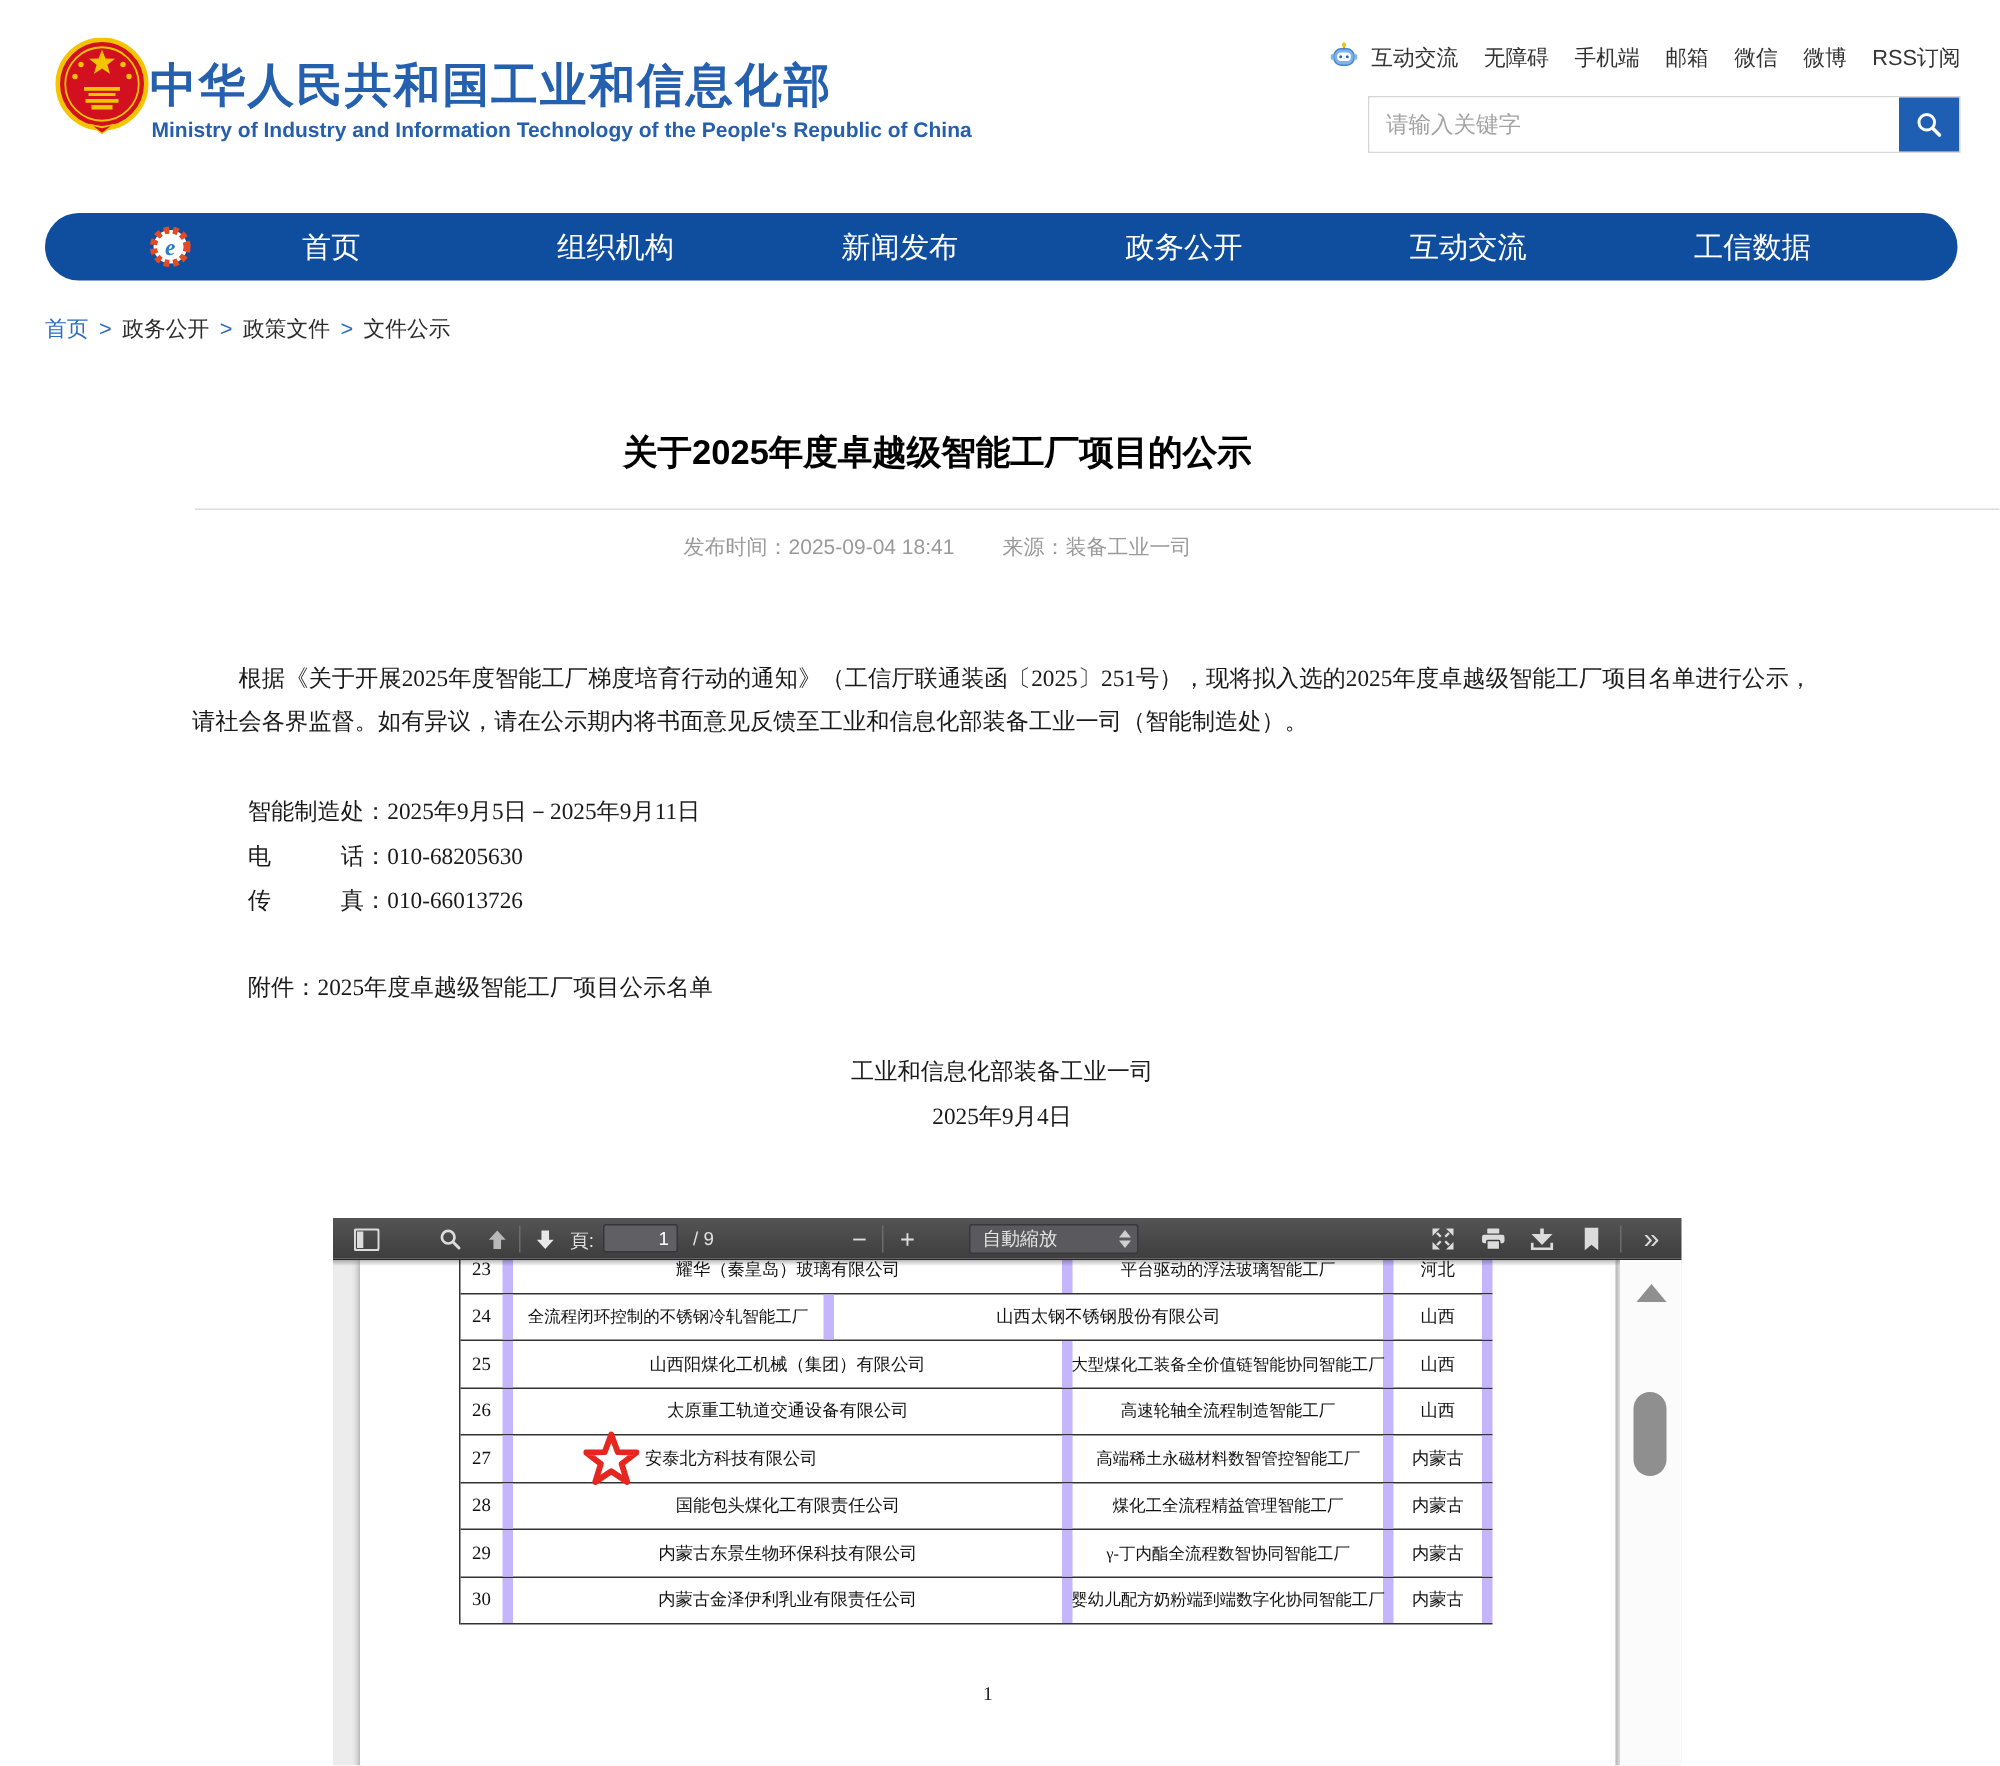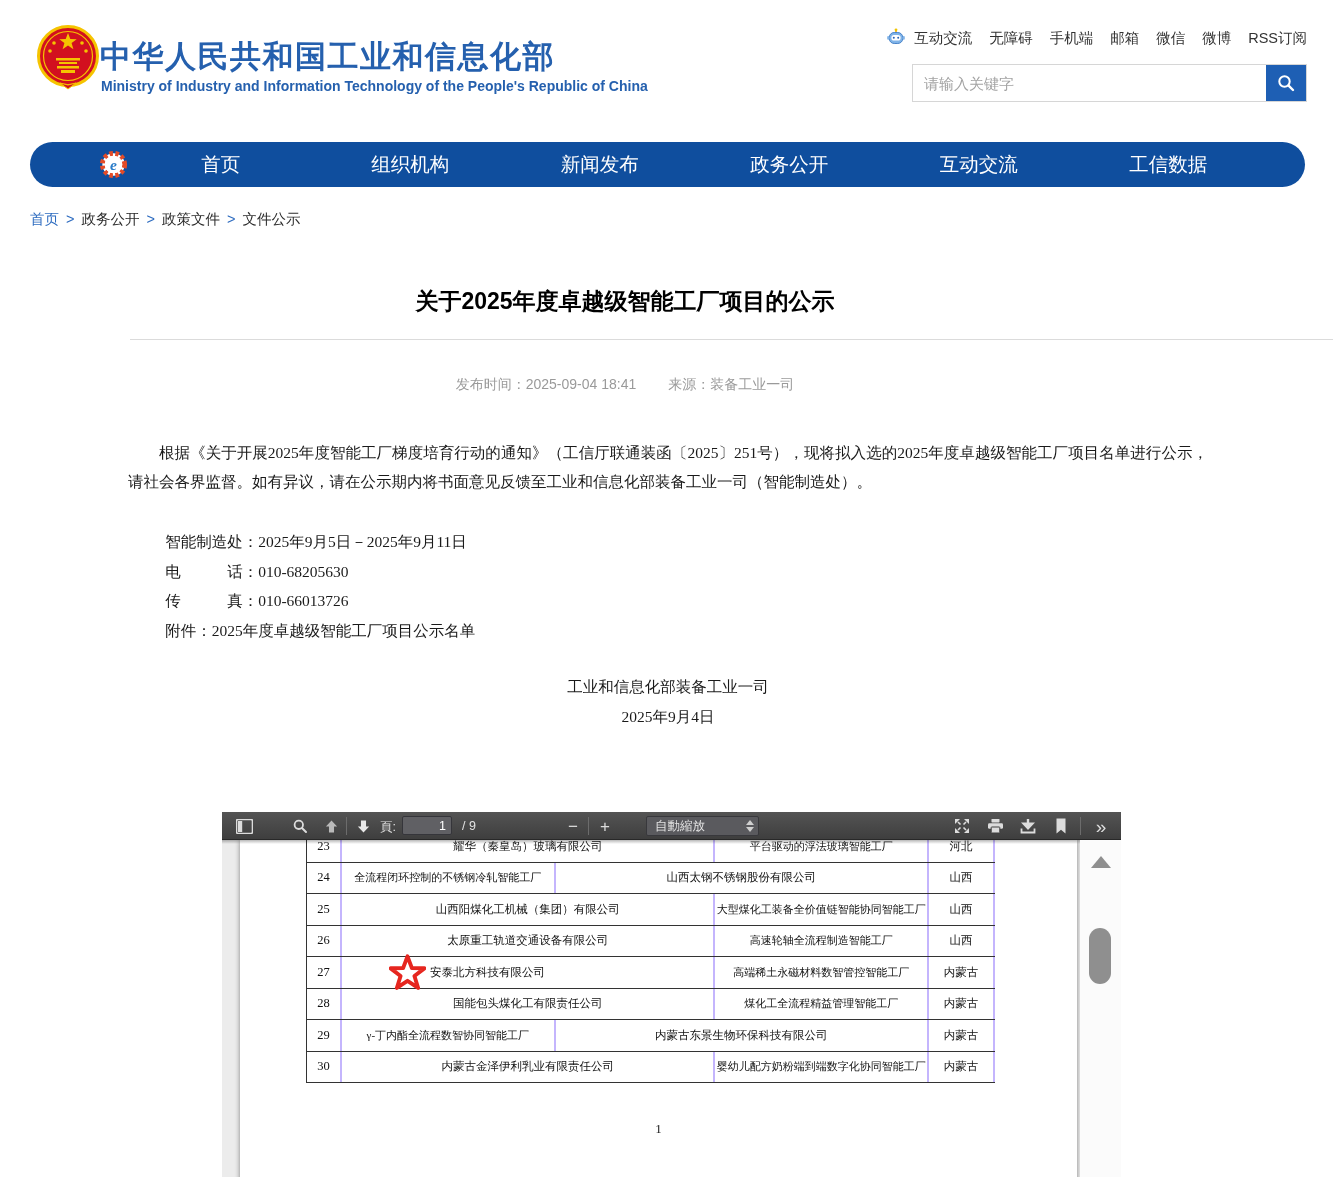--- a/index.html
+++ b/index.html
@@ -31,28 +31,28 @@
 
   
   .breadcrumb { position:absolute; left:30px; top:210px; font-size:14.5px; color:#2b2b2b; }
   .bc-link { color:#2e6cc0; cursor:pointer; }
   .bc-item { color:#2b2b2b; cursor:pointer; }
   .bc-sep { color:#2e6cc0; margin:0 7px; }
 
   
   .article-title { position:absolute; left:130px; top:286px; width:990px; text-align:center; font-size:23px; font-weight:bold; color:#000; }
   .title-divider { position:absolute; left:130px; top:339px; width:1203px; border-top:1px solid #dbdbdb; }
-  .article-meta { position:absolute; left:130px; top:356px; width:990px; text-align:center; font-size:14px; color:#9a9a9a;margin-top:20px; }
+  .article-meta { position:absolute; left:130px; top:356px; width:990px; text-align:center; font-size:14px; color:#9a9a9a; }
   .article-meta .meta-source { margin-left:32px; }
 
   .article-body { position:absolute; left:128px; top:438px; width:1080px; font-family:Liberation Serif, serif; font-size:15.5px; color:#1a1a1a; }
   .para { margin:0; text-indent:2em; text-align:justify; line-height:29px; }
   .info-line { margin:0; text-indent:2.4em; line-height:29.5px; white-space:nowrap; }
   .info-block { margin-top:31px; }
-  .attachment-line { }
+  .attachment-line { margin-top:28px; }
   .sign-block { margin-top:27px; text-align:center; line-height:30px; }
 
   
   .pdf-viewer { position:absolute; left:222px; top:812px; width:899px; height:365px; }
   .pdf-toolbar { position:relative; height:28px; background:linear-gradient(#545454,#3e3e3e); border-bottom:1px solid #282828; z-index:6; color:#d9d9d9; }
   .tb-btn { position:absolute; top:0; height:28px; display:flex; align-items:center; justify-content:center; cursor:pointer; }
   .tb-sep { position:absolute; top:5px; width:1px; height:18px; background:#6c6c6c; }
   .tb-text { font-size:12.5px; color:#e2e2e2; }
   .page-label { position:absolute; left:158px; top:7px; }
   .page-input { position:absolute; left:180px; top:4px; width:50px; height:19px; background:#606064; border:1px solid #35353a; border-radius:2px; color:#fff; font-size:12.5px; text-align:right; padding:0 5px; font-family:"Liberation Sans",sans-serif; }
@@ -65,21 +65,21 @@
 
   .pdf-content { position:absolute; left:0; right:0; top:28px; bottom:0; background:#ececec; overflow:hidden; }
   .pdf-content::before { content:""; position:absolute; left:0; right:0; top:0; height:4px; background:linear-gradient(rgba(0,0,0,.28),rgba(0,0,0,0)); z-index:4; }
   .pdf-page { position:absolute; left:18px; top:0; width:837px; height:420px; background:#fff; box-shadow:0 0 5px rgba(0,0,0,.45); }
   .pdf-scrollbar { position:absolute; right:0; top:0; bottom:0; width:41px; background:#fbfbfb; z-index:5; }
   .scroll-up-arrow { position:absolute; left:11px; top:16px; width:0; height:0; border-left:10px solid transparent; border-right:10px solid transparent; border-bottom:12px solid #8f8f8f; }
   .scroll-thumb { position:absolute; left:9px; top:88px; width:22px; height:56px; background:#8f8f8f; border-radius:11px; cursor:pointer; }
 
   .pdf-table { position:absolute; left:66px; top:-9px; width:689px; border-left:1px solid #333; font-family:"Liberation Serif", serif; font-size:11.5px; color:#111; }
   .t-row { display:flex; height:31.5px; border-bottom:1px solid #333; }
-  .t-cell { display:flex; align-items:center; justify-content:center; border-right:2px solid #c4b5fd; white-space:nowrap; overflow:visible; }
+  .t-cell { display:flex; align-items:center; justify-content:center; border-right:7px solid #c4b5fd; white-space:nowrap; overflow:visible; }
   .c-no { width:35px; font-size:12.5px; }
   .c-company { width:374px; position:relative; }
   .c-project { width:214px; font-size:11px; }
   .c-province { width:66px; }
   .t-row.starred .c-company { justify-content:flex-start; padding-left:88px; }
   .star-icon { position:absolute; left:47px; top:-3px; width:37px; height:37px; z-index:3; }
   .pdf-page-footer { position:absolute; left:0; width:100%; top:281px; text-align:center; font-family:"Liberation Serif", serif; font-size:13px; color:#222; }
 </style>
 </head>
 <body>
@@ -289,22 +289,22 @@
             <div class="t-cell c-province">内蒙古</div>
           </div>
           <div class="t-row">
             <div class="t-cell c-no">28</div>
             <div class="t-cell c-company">国能包头煤化工有限责任公司</div>
             <div class="t-cell c-project">煤化工全流程精益管理智能工厂</div>
             <div class="t-cell c-province">内蒙古</div>
           </div>
           <div class="t-row">
             <div class="t-cell c-no">29</div>
+            <div class="t-cell c-company">内蒙古东景生物环保科技有限公司</div>
             <div class="t-cell c-project">γ-丁内酯全流程数智协同智能工厂</div>
-            <div class="t-cell c-company">内蒙古东景生物环保科技有限公司</div>
             <div class="t-cell c-province">内蒙古</div>
           </div>
           <div class="t-row">
             <div class="t-cell c-no">30</div>
             <div class="t-cell c-company">内蒙古金泽伊利乳业有限责任公司</div>
             <div class="t-cell c-project">婴幼儿配方奶粉端到端数字化协同智能工厂</div>
             <div class="t-cell c-province">内蒙古</div>
           </div>
         </div>
       <div class="pdf-page-footer">1</div>

